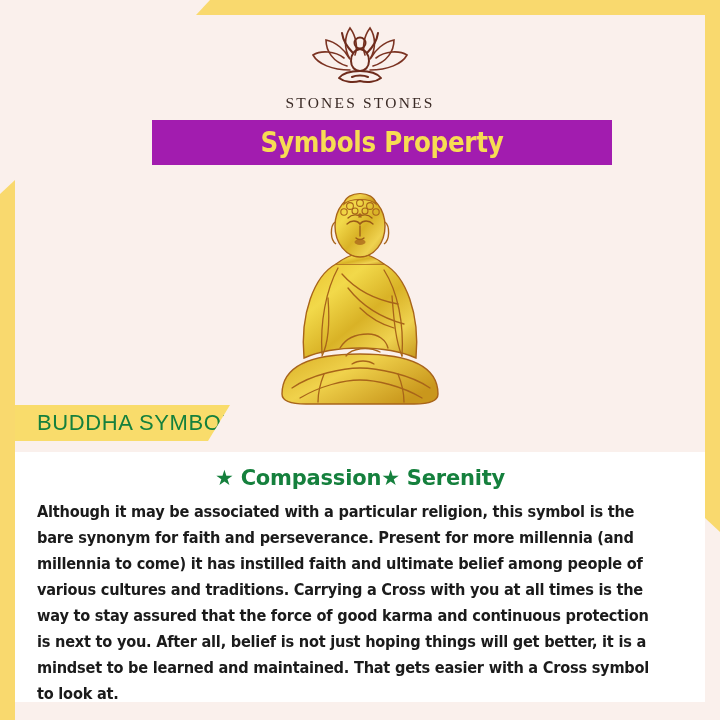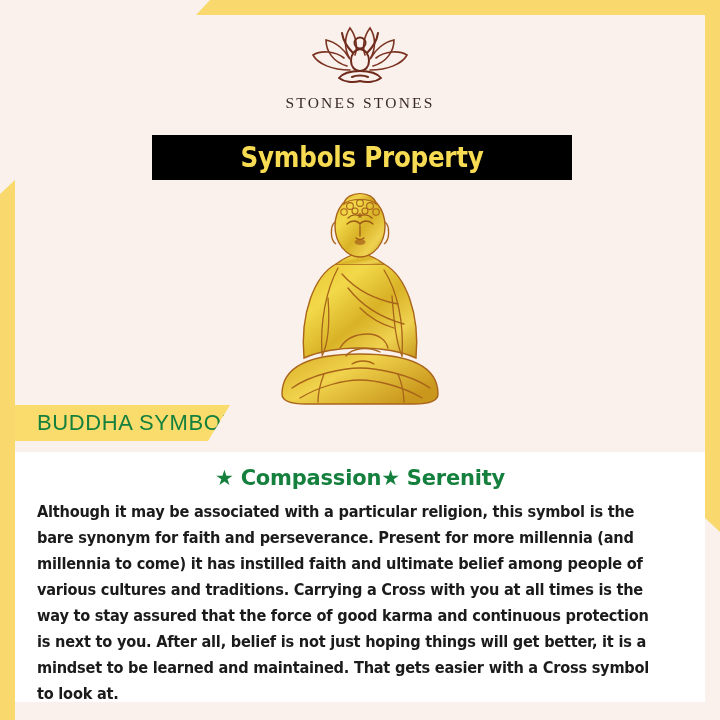--- a/index.html
+++ b/index.html
@@ -42,23 +42,23 @@
     margin-top:6px;
     font-family:"Liberation Serif", serif;
     font-size:15.5px;
     letter-spacing:2.2px;
     color:#3A2A25;
     font-weight:400;
   }
 
   
   .title-band {
-    position:absolute; top:135px; left:152px;
-    width:420px; height:45px;
-    background:#000000;
+    position:absolute; top:120px; left:152px;
+    width:460px; height:45px;
+    background:#a21caf;
     display:flex; align-items:center; justify-content:center;
     z-index:3;
   }
   .title-text {
     font-family:"DejaVu Sans", sans-serif;
     font-weight:700;
     font-size:28px;
     color:#F7DC53;
     letter-spacing:-0.3px;
     transform:scaleX(0.88);

